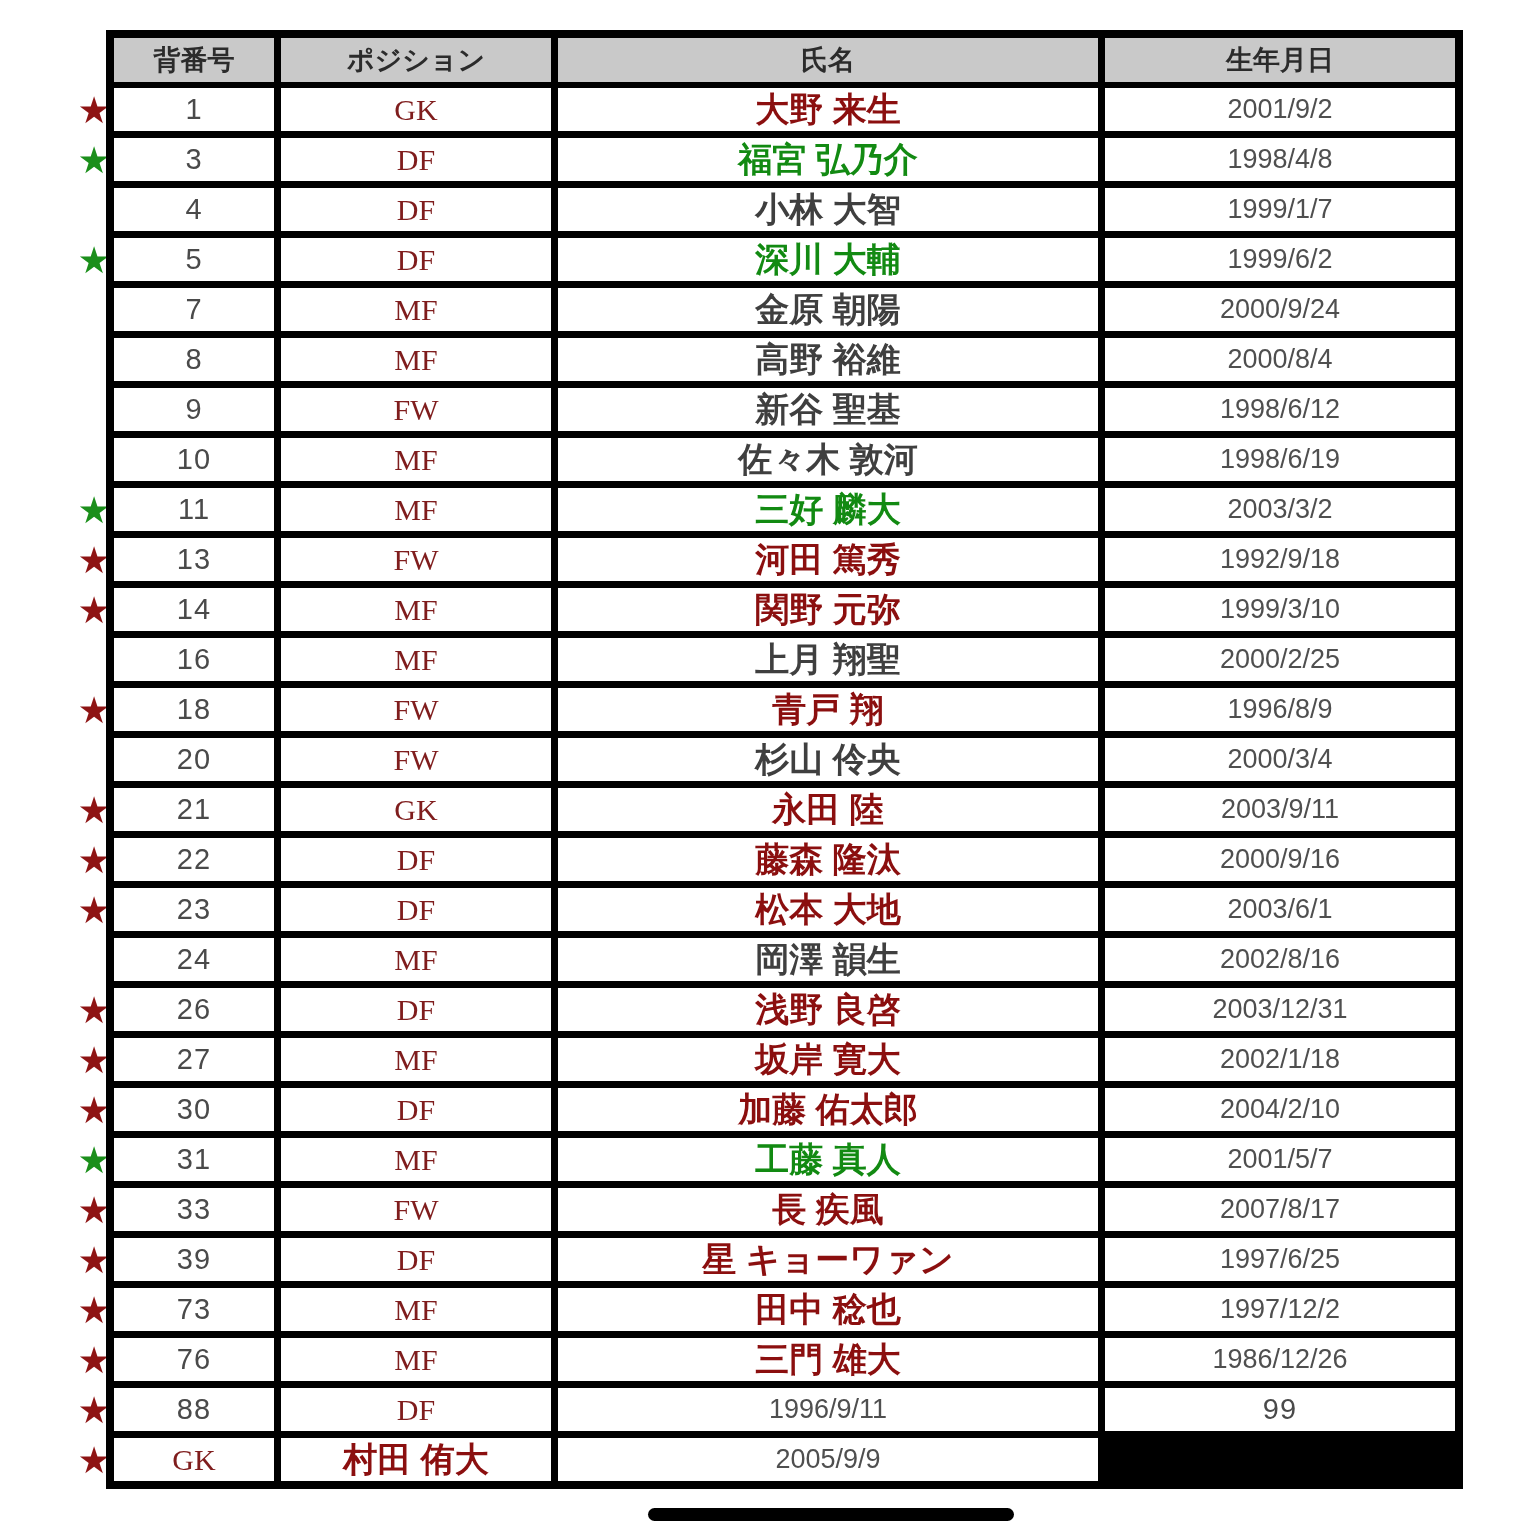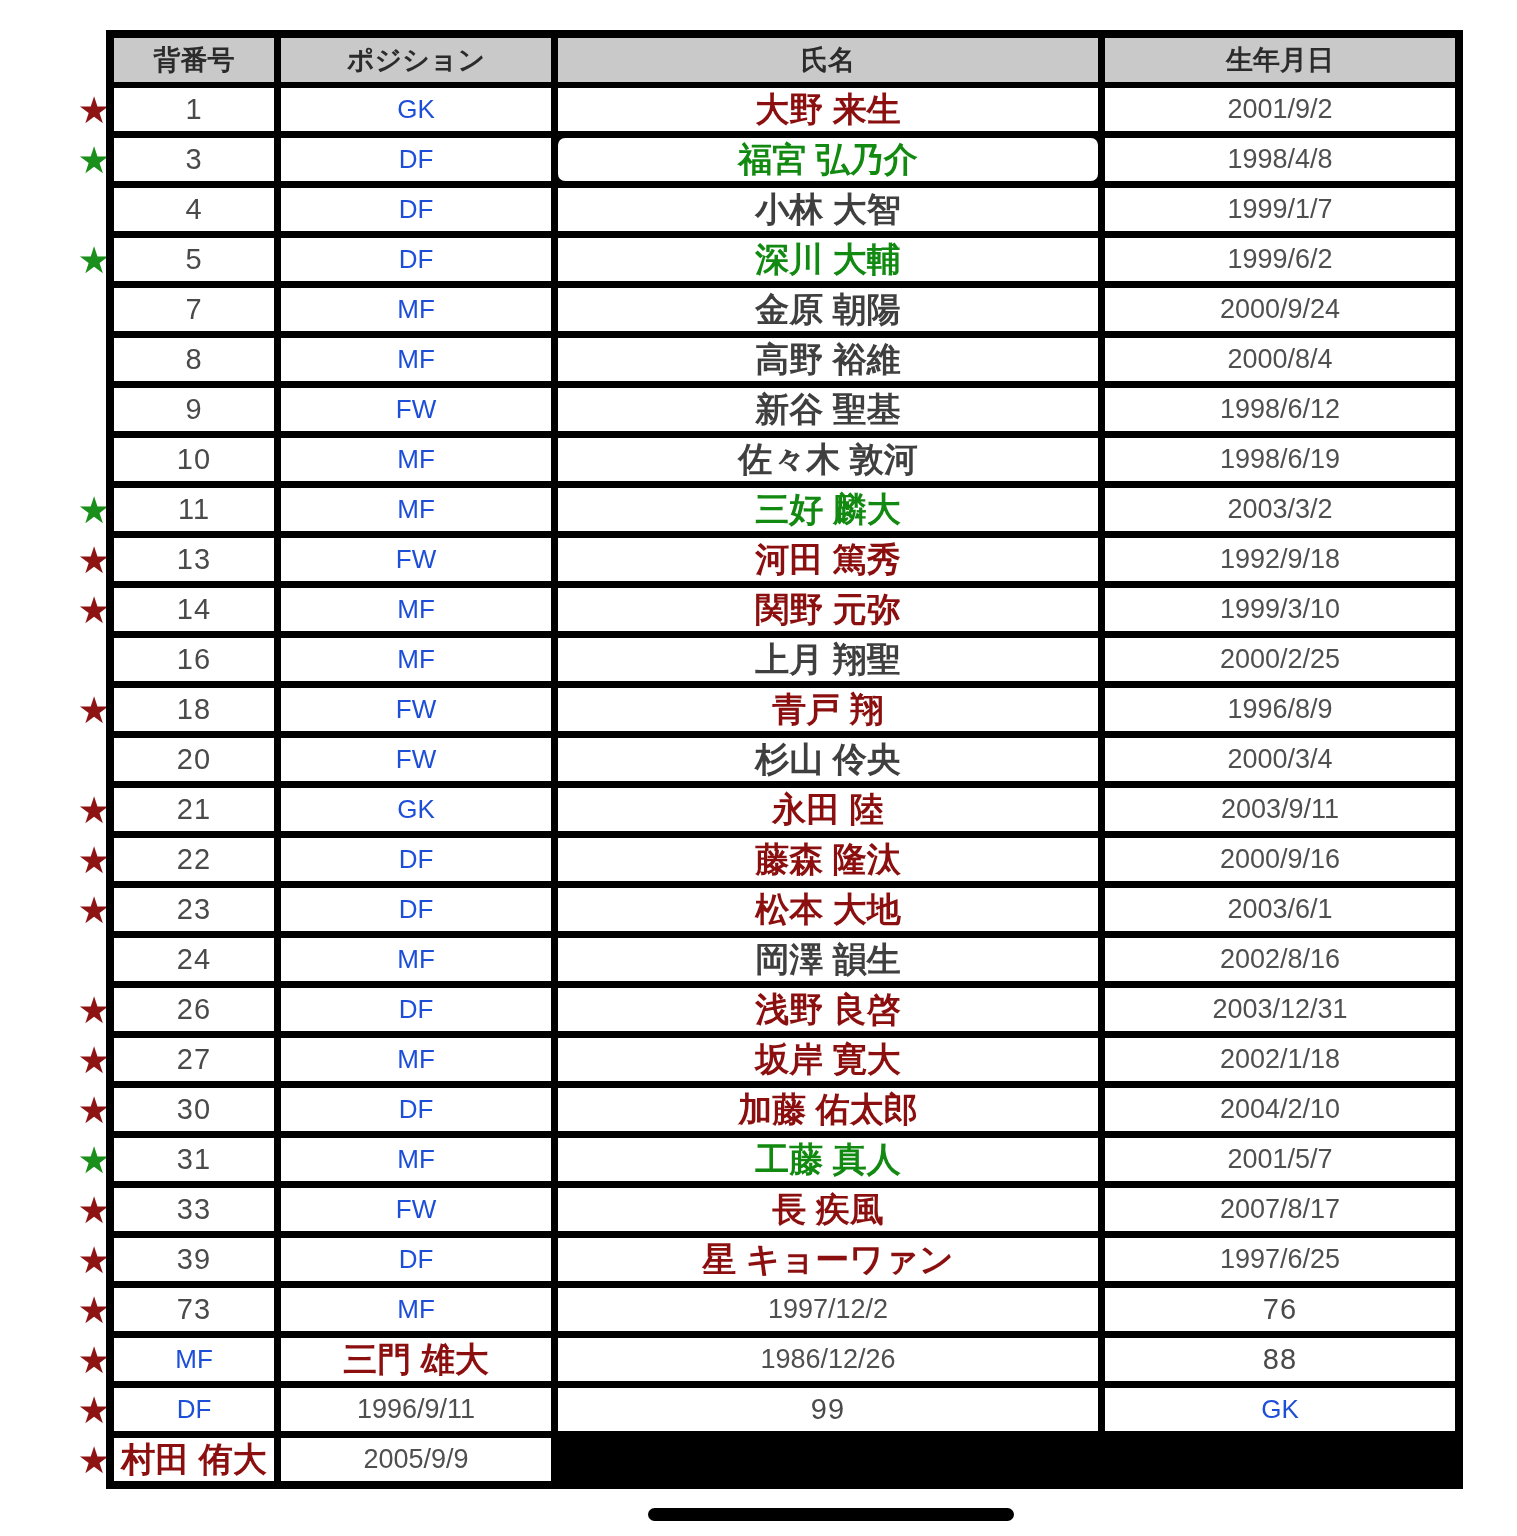--- a/index.html
+++ b/index.html
@@ -30,21 +30,21 @@
     overflow:hidden;
   }
   .th{
     background:#c9c9c9;
     height:44px;
     font-size:27px;
     font-weight:700;
     color:#2b2b2b;
   }
   .c-num{font-size:29px;color:#4a4a4a;font-weight:500;letter-spacing:1px;}
-  .c-pos{font-size:26px;color:#1d4ed8;}
+  .c-pos{font-size:30px;color:#7f1d1d;font-family:Liberation Serif, serif;}
   .c-name{font-size:34px;font-weight:700;}
   .c-dob{font-size:27px;color:#4f4f4f;letter-spacing:0px;}
   
   .stars{
     position:absolute;
     left:76px;
     top:89px;
     width:36px;
   }
   .star-slot{
@@ -147,21 +147,21 @@
   <div class="cell th">背番号</div>
   <div class="cell th">ポジション</div>
   <div class="cell th">氏名</div>
   <div class="cell th">生年月日</div>
 <div class="cell c-num">1</div>
     <div class="cell c-pos">GK</div>
     <div class="cell c-name" style="color: rgb(139, 15, 15);">大野 来生</div>
     <div class="cell c-dob">2001/9/2</div>
     <div class="cell c-num">3</div>
     <div class="cell c-pos">DF</div>
-    <div class="cell c-name" style="color: rgb(18, 138, 18); border-radius: 7px;">福宮 弘乃介</div>
+    <div class="cell c-name" style="color: rgb(18, 138, 18);">福宮 弘乃介</div>
     <div class="cell c-dob">1998/4/8</div>
     <div class="cell c-num">4</div>
     <div class="cell c-pos">DF</div>
     <div class="cell c-name" style="color: rgb(63, 63, 63);">小林 大智</div>
     <div class="cell c-dob">1999/1/7</div>
     <div class="cell c-num">5</div>
     <div class="cell c-pos">DF</div>
     <div class="cell c-name" style="color: rgb(18, 138, 18);">深川 大輔</div>
     <div class="cell c-dob">1999/6/2</div>
     <div class="cell c-num">7</div>
@@ -239,20 +239,21 @@
     <div class="cell c-num">33</div>
     <div class="cell c-pos">FW</div>
     <div class="cell c-name" style="color: rgb(139, 15, 15);">長 疾風</div>
     <div class="cell c-dob">2007/8/17</div>
     <div class="cell c-num">39</div>
     <div class="cell c-pos">DF</div>
     <div class="cell c-name" style="color: rgb(139, 15, 15);">星 キョーワァン</div>
     <div class="cell c-dob">1997/6/25</div>
     <div class="cell c-num">73</div>
     <div class="cell c-pos">MF</div>
+    <div class="cell c-name" style="color: rgb(139, 15, 15);">田中 稔也</div>
     <div class="cell c-dob">1997/12/2</div>
     <div class="cell c-num">76</div>
     <div class="cell c-pos">MF</div>
     <div class="cell c-name" style="color: rgb(139, 15, 15);">三門 雄大</div>
     <div class="cell c-dob">1986/12/26</div>
     <div class="cell c-num">88</div>
     <div class="cell c-pos">DF</div>
     <div class="cell c-dob">1996/9/11</div>
     <div class="cell c-num">99</div>
     <div class="cell c-pos">GK</div>

